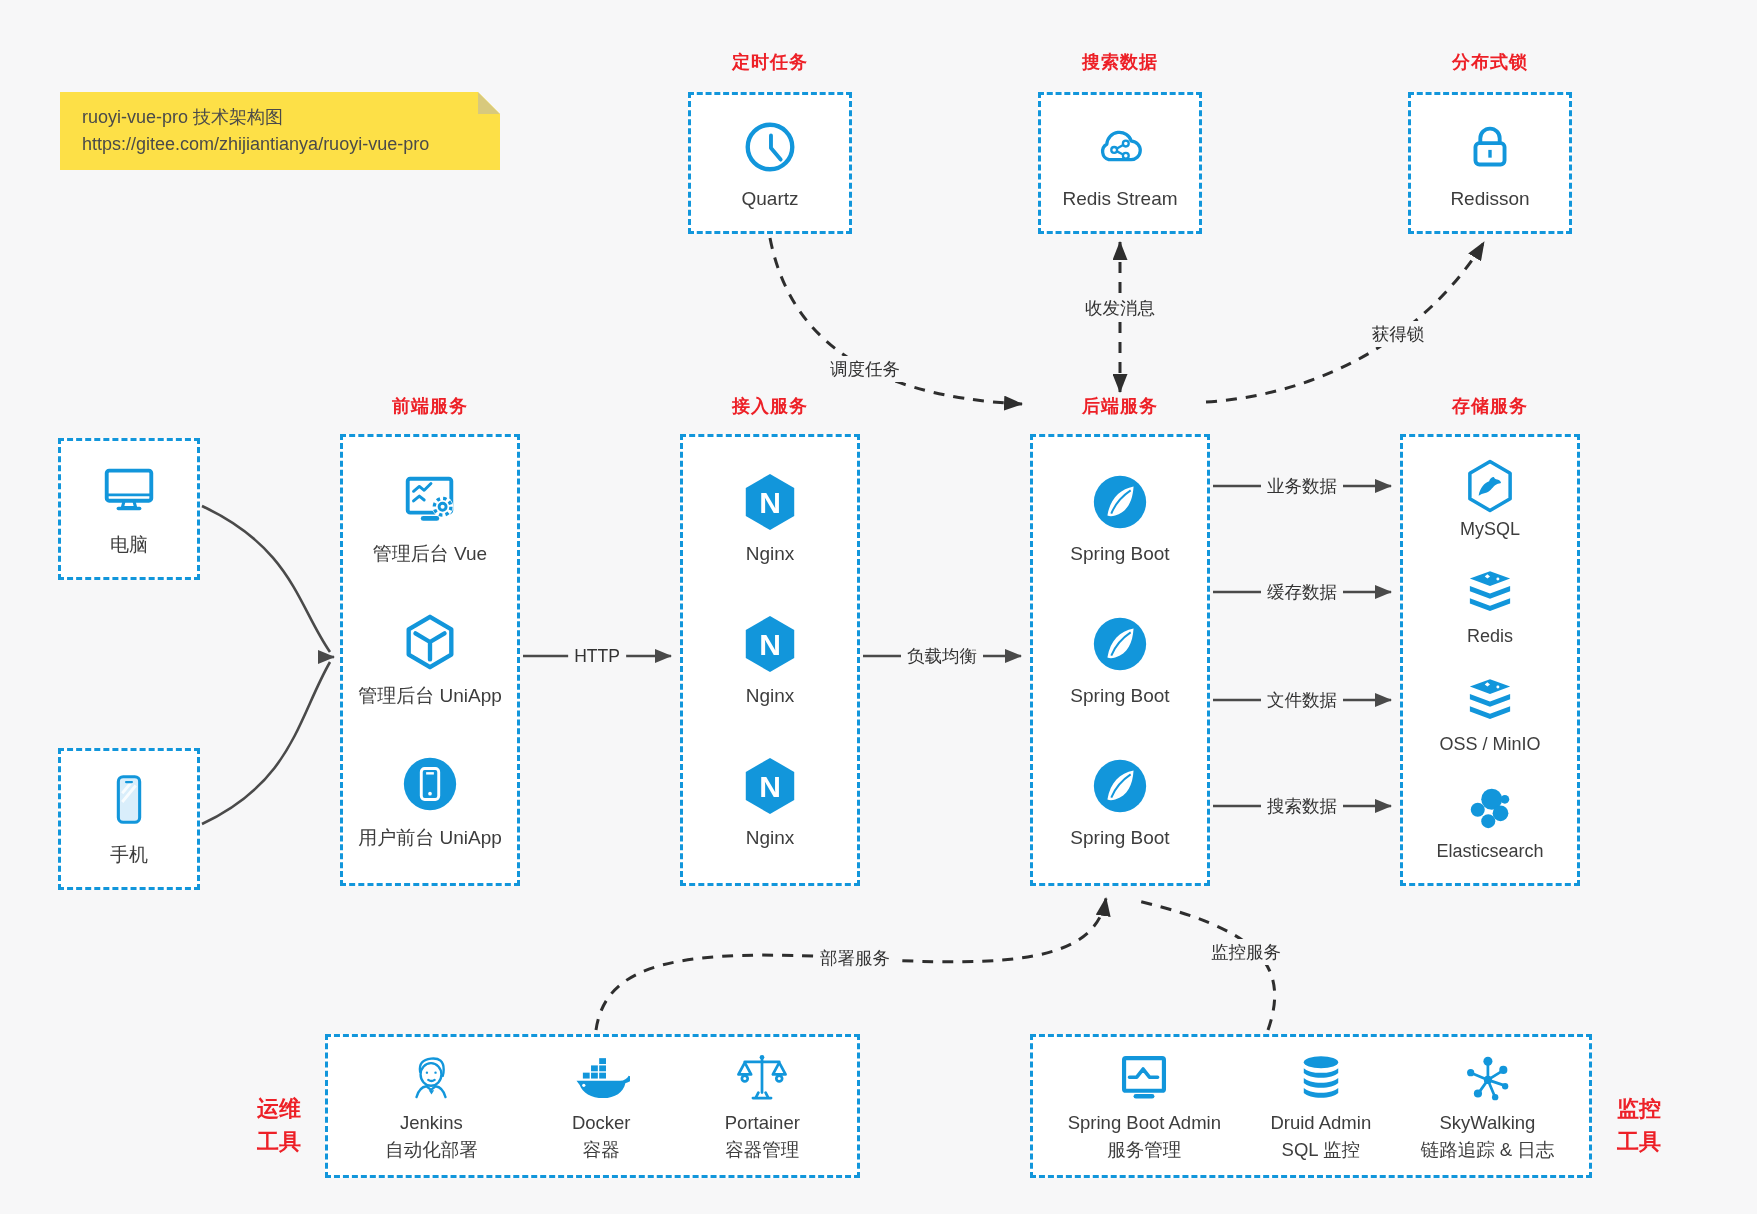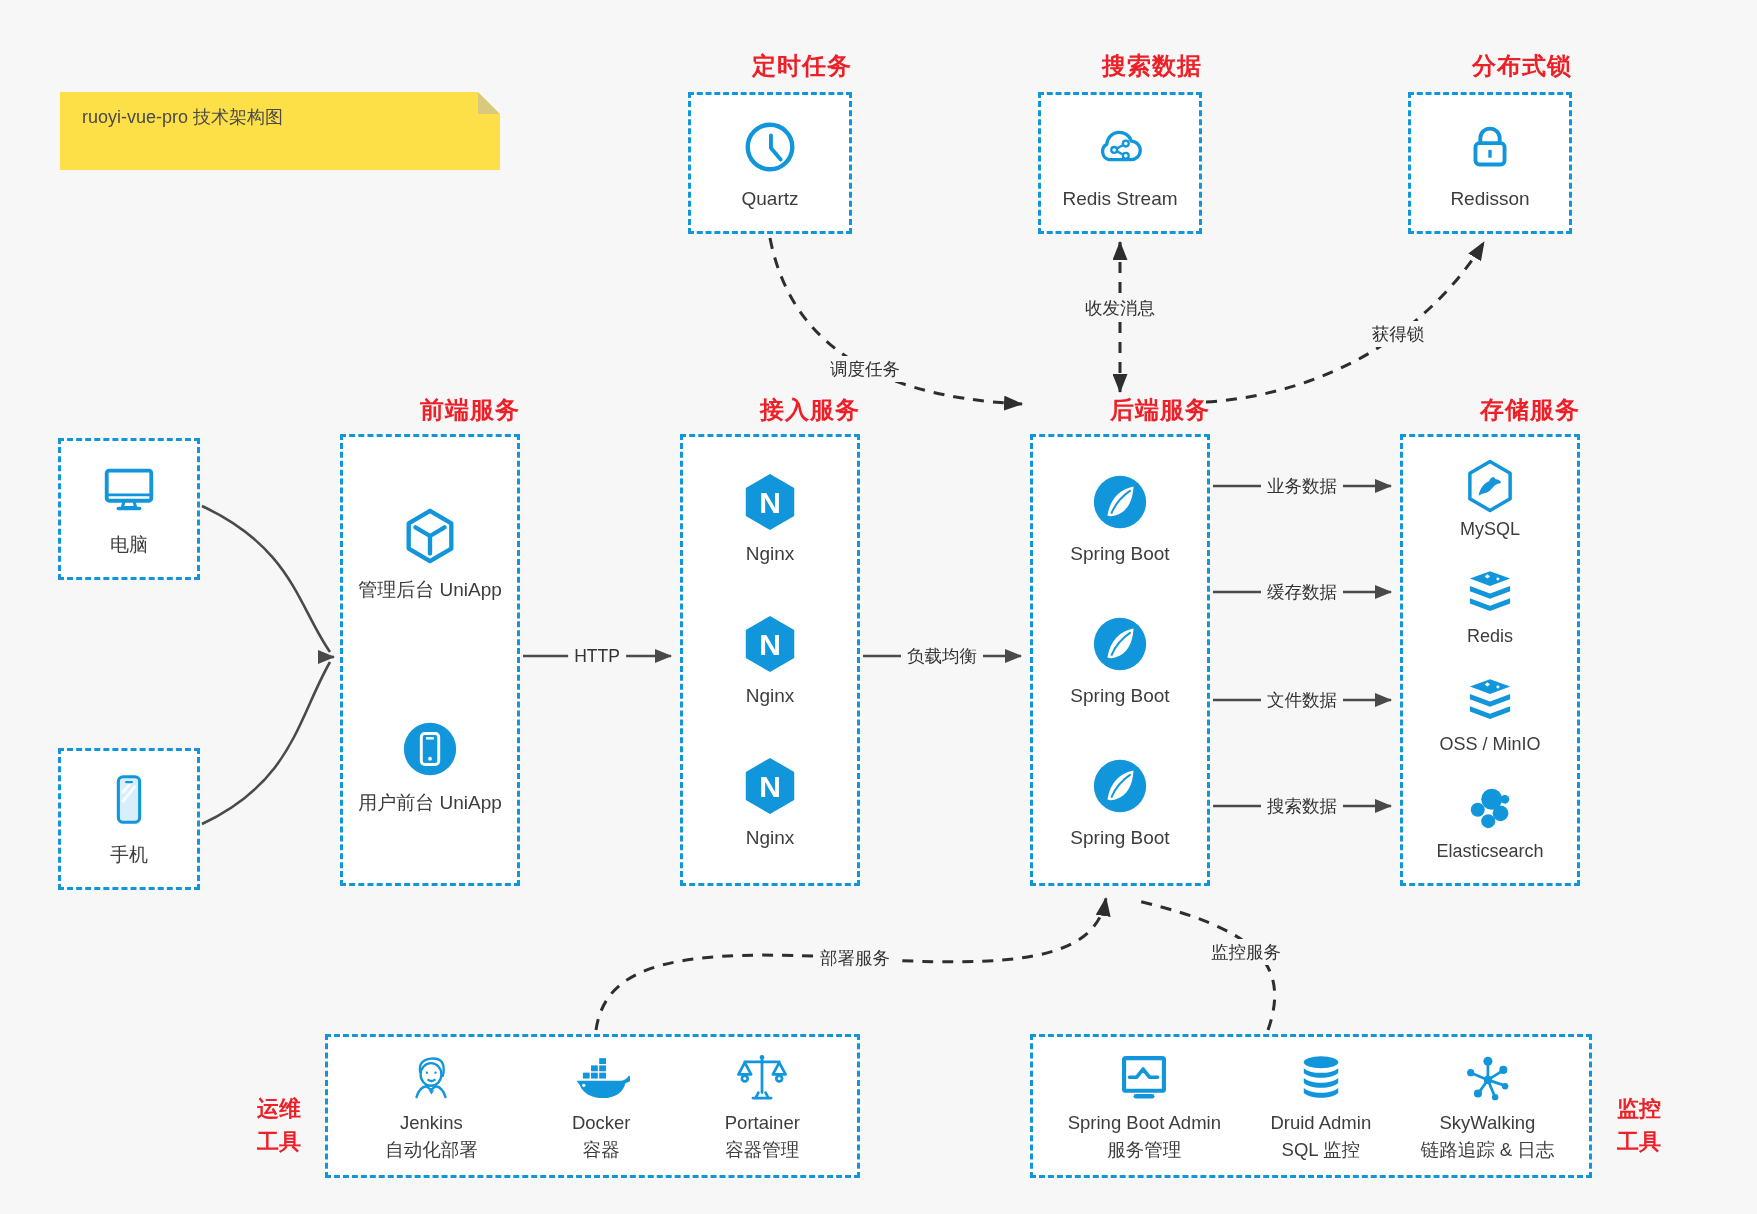--- a/index.html
+++ b/index.html
@@ -5,21 +5,21 @@
   html,body{margin:0;padding:0;background:#f7f7f8;}
   .canvas{position:relative;width:1757px;height:1214px;background:#f7f7f8;
           font-family:"Liberation Sans","DejaVu Sans",sans-serif;overflow:hidden;}
 
   
   .dbox{position:absolute;background:#ffffff;border:3px dashed #1296db;box-sizing:border-box;
         display:flex;flex-direction:column;align-items:center;justify-content:space-around;
         padding:10px 4px;z-index:2;}
   .dbox.row{flex-direction:row;align-items:center;justify-content:space-around;padding:6px 10px;}
 
-  .gtitle{position:absolute;color:#ed2027;font-weight:bold;font-size:24px;text-align:right;
+  .gtitle{position:absolute;color:#ed2027;font-weight:bold;font-size:18px;text-align:center;
           letter-spacing:1px;z-index:3;white-space:nowrap;}
   .side-label{position:absolute;color:#ed2027;font-weight:bold;font-size:22px;text-align:center;
           line-height:1.5;z-index:3;margin-top:24px;}
 
   .item{display:flex;flex-direction:column;align-items:center;gap:10px;}
   .item .lbl{font-size:19px;color:#3d3d3d;white-space:nowrap;}
   .bitem{display:flex;flex-direction:column;align-items:center;gap:3px;}
   .bitem .nm,.bitem .ds{font-size:18.5px;color:#3d3d3d;line-height:1.3;white-space:nowrap;}
 
   .ic{width:62px;height:62px;display:block;}
@@ -71,20 +71,21 @@
       <path d="M1120 242 V392" marker-start="url(#ads)" marker-end="url(#ad)"></path>
       <path d="M1206 402 C1330 394 1430 330 1484 242" marker-end="url(#ad)"></path>
       <path d="M596 1030 C606 962 680 948 852 958 C1010 968 1096 962 1106 898" marker-end="url(#ad)"></path>
       <path d="M1268 1030 C1292 962 1252 928 1138 901"></path>
     </g>
   </svg>
 
   <div class="note">
     <div class="note-fold"></div>
     <div>ruoyi-vue-pro 技术架构图</div>
+    <div>https://gitee.com/zhijiantianya/ruoyi-vue-pro</div>
   </div>
 
   <div class="gtitle" style="left:688px;top:50px;width:164px">定时任务</div>
   <div class="dbox" style="left:688px;top:92px;width:164px;height:142px">
     <div class="item">
       <span class="ic">
         <svg viewBox="0 0 64 64">
             <circle cx="32" cy="32" r="23" fill="none" stroke="#1296db" stroke-width="4.5"></circle>
         <path d="M33 20 L33 33 L43 45" fill="none" stroke="#1296db" stroke-width="4" stroke-linecap="round" stroke-linejoin="round"></path>
           </svg>
@@ -149,20 +150,36 @@
           <path d="M25 24 l10 -12 M25 33 l14 -17" stroke="#ffffff" stroke-width="3" opacity=".8" fill="none"></path>
           <line x1="29" y1="12.5" x2="35" y2="12.5" stroke="#1296db" stroke-width="2.4" stroke-linecap="round"></line>
         </svg>
       </span>
       <span class="lbl">手机</span>
     </div>
   </div>
 
   <div class="gtitle" style="left:340px;top:394px;width:180px">前端服务</div>
   <div class="dbox" style="left:340px;top:434px;width:180px;height:452px">
+    <div class="item">
+      <span class="ic">
+        <svg viewBox="0 0 64 64">
+          <g fill="none" stroke="#1296db" stroke-linecap="round" stroke-linejoin="round">
+            <rect x="9" y="10" width="45" height="35" rx="2.5" stroke-width="4"></rect>
+            <path d="M15 23 l6 -5 5 4 7 -7" stroke-width="3"></path>
+            <path d="M15 33 l6 -5 5 4" stroke-width="3"></path>
+          </g>
+          <circle cx="45" cy="39" r="11" fill="#ffffff"></circle>
+          <circle cx="45" cy="39" r="8.6" fill="none" stroke="#1296db" stroke-width="3.4" stroke-dasharray="3.6 3.2"></circle>
+          <circle cx="45" cy="39" r="3.6" fill="none" stroke="#1296db" stroke-width="3"></circle>
+          <line x1="25" y1="51" x2="39" y2="51" stroke="#1296db" stroke-width="5" stroke-linecap="round"></line>
+        </svg>
+      </span>
+      <span class="lbl">管理后台 Vue</span>
+    </div>
     <div class="item">
       <span class="ic">
         <svg viewBox="0 0 64 64">
           <g fill="none" stroke="#1296db" stroke-width="4.5" stroke-linecap="round" stroke-linejoin="round">
             <polygon points="32,6 54,19 54,45 32,58 10,45 10,19"></polygon>
             <path d="M32 32 L17 23 M32 32 L47 23 M32 32 L32 50"></path>
           </g>
         </svg>
       </span>
       <span class="lbl">管理后台 UniApp</span>

